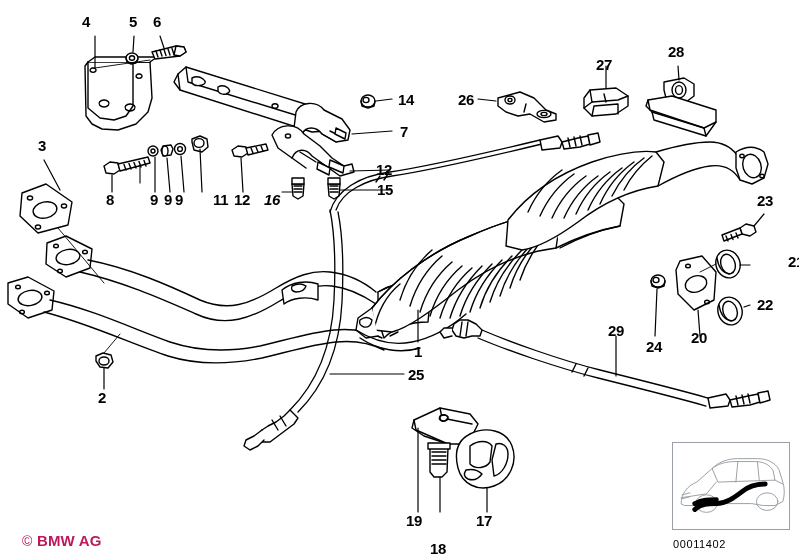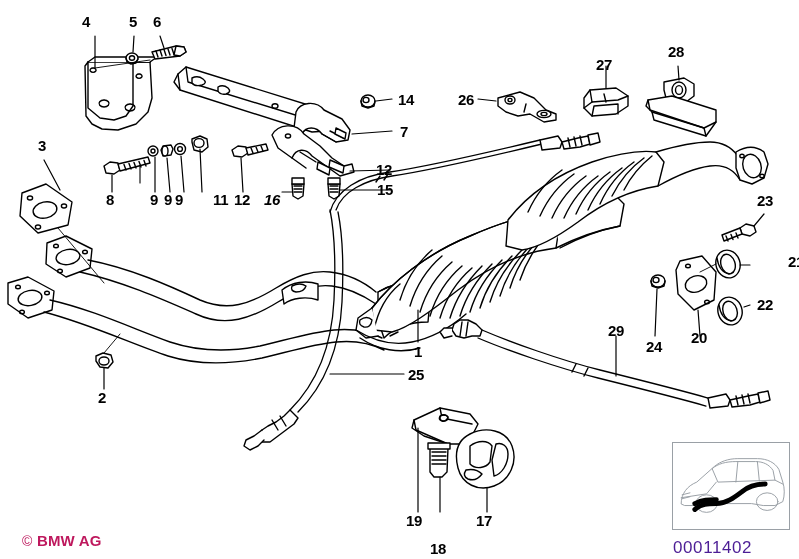--- a/index.html
+++ b/index.html
@@ -48,22 +48,22 @@
   }
   #footer-logo .cmark {
     font-weight: normal;
     font-size: 14px;
   }
   #part-number {
     position: absolute;
     left: 673px;
     top: 538px;
     font-family: "Liberation Sans", sans-serif;
-    font-size: 17px;
-    color: #4c1d95;
+    font-size: 11px;
+    color: #000000;
     letter-spacing: 0.6px;
     white-space: nowrap;
   }
   #car-box {
     position: absolute;
     left: 672px;
     top: 442px;
     width: 118px;
     height: 88px;
     border: 1px solid #9aa0a6;

